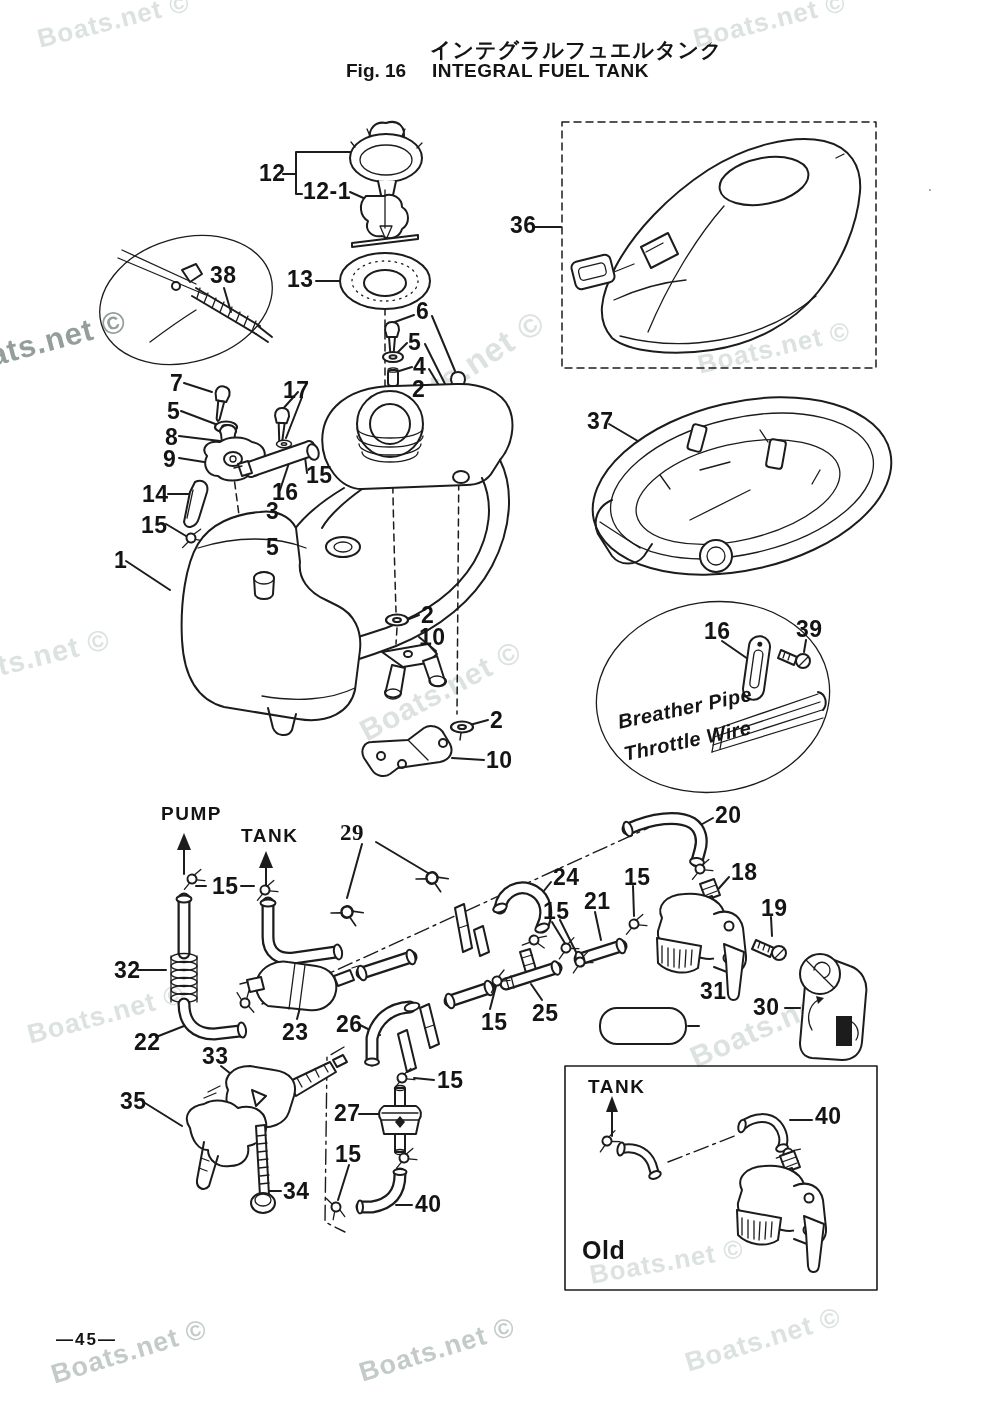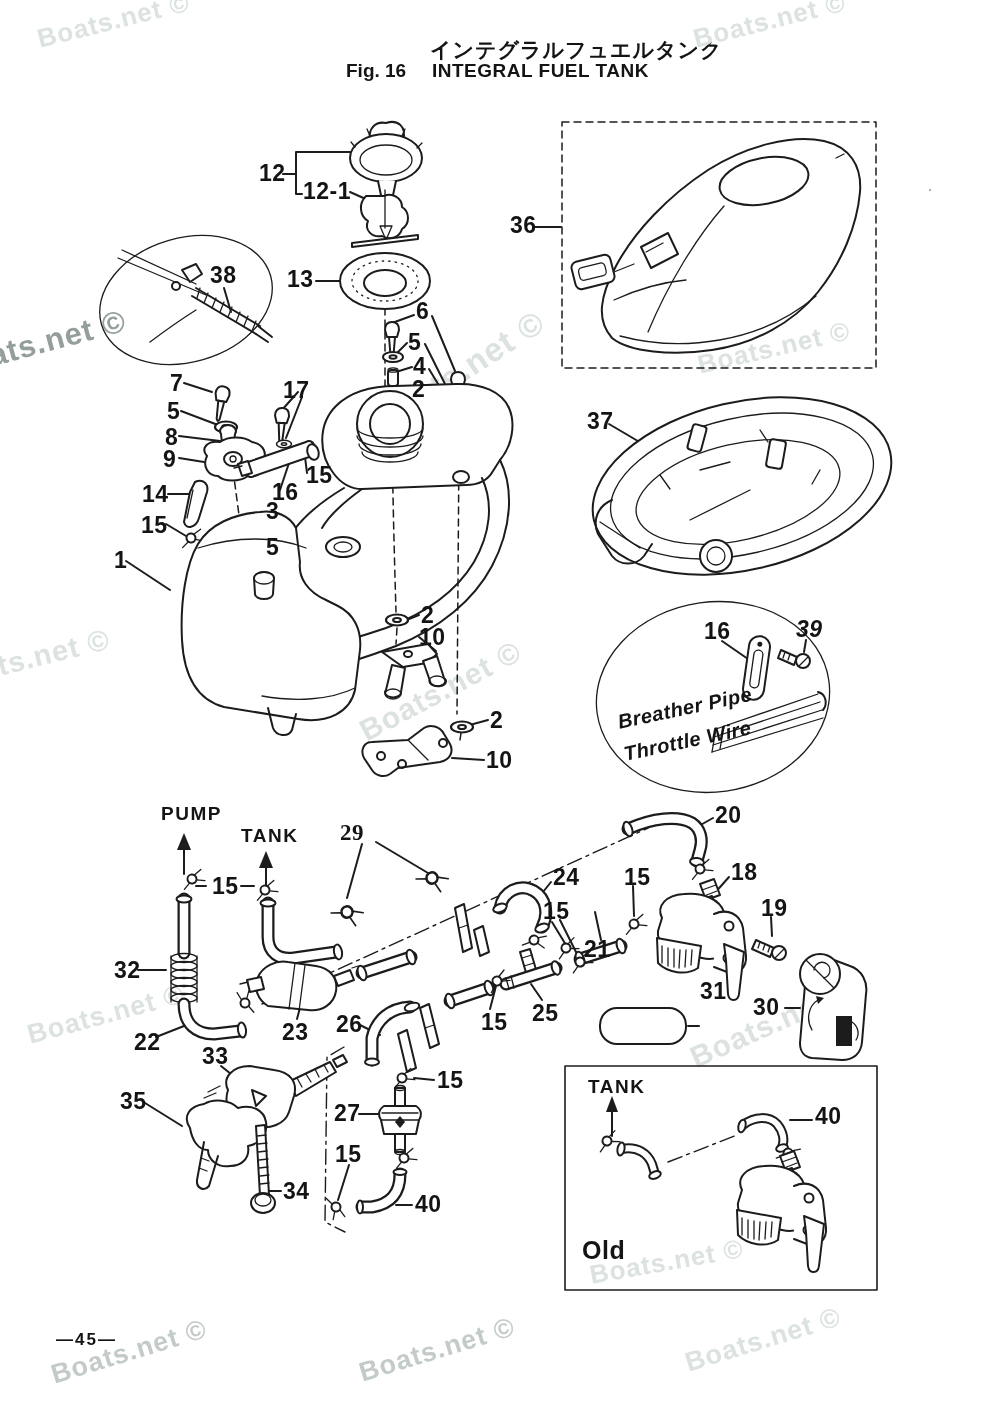--- a/index.html
+++ b/index.html
@@ -549,29 +549,29 @@
       <span class="callout " style="left: 141px; top: 514px;">15</span>
       <span class="callout " style="left: 266px; top: 500px;">3</span>
       <span class="callout " style="left: 266px; top: 536px;">5</span>
       <span class="callout " style="left: 114px; top: 549px;">1</span>
       <span class="callout " style="left: 587px; top: 410px;">37</span>
       <span class="callout " style="left: 421px; top: 604px;">2</span>
       <span class="callout " style="left: 419px; top: 626px;">10</span>
       <span class="callout " style="left: 490px; top: 709px;">2</span>
       <span class="callout " style="left: 486px; top: 749px;">10</span>
       <span class="callout " style="left: 704px; top: 620px;">16</span>
-      <span class="callout " style="left: 796px; top: 618px; font-style: italic;">39</span>
+      <span class="callout " style="left: 796px; top: 618px;">39</span>
       <span class="callout " style="left: 340px; top: 821px; font-family: Liberation Serif, serif;">29</span>
       <span class="callout " style="left: 715px; top: 804px;">20</span>
       <span class="callout " style="left: 553px; top: 866px;">24</span>
       <span class="callout " style="left: 212px; top: 875px;">15</span>
       <span class="callout " style="left: 624px; top: 866px;">15</span>
       <span class="callout " style="left: 731px; top: 861px;">18</span>
       <span class="callout " style="left: 761px; top: 897px;">19</span>
-      <span class="callout " style="left: 584px; top: 890px; margin-top: 48px;">21</span>
+      <span class="callout " style="left: 584px; top: 890px;">21</span>
       <span class="callout " style="left: 543px; top: 900px;">15</span>
       <span class="callout " style="left: 114px; top: 959px; text-align: right;">32</span>
       <span class="callout " style="left: 134px; top: 1031px;">22</span>
       <span class="callout " style="left: 282px; top: 1021px;">23</span>
       <span class="callout " style="left: 336px; top: 1013px;">26</span>
       <span class="callout " style="left: 481px; top: 1011px;">15</span>
       <span class="callout " style="left: 532px; top: 1002px;">25</span>
       <span class="callout " style="left: 700px; top: 980px;">31</span>
       <span class="callout " style="left: 753px; top: 996px;">30</span>
       <span class="callout " style="left: 202px; top: 1045px;">33</span>

